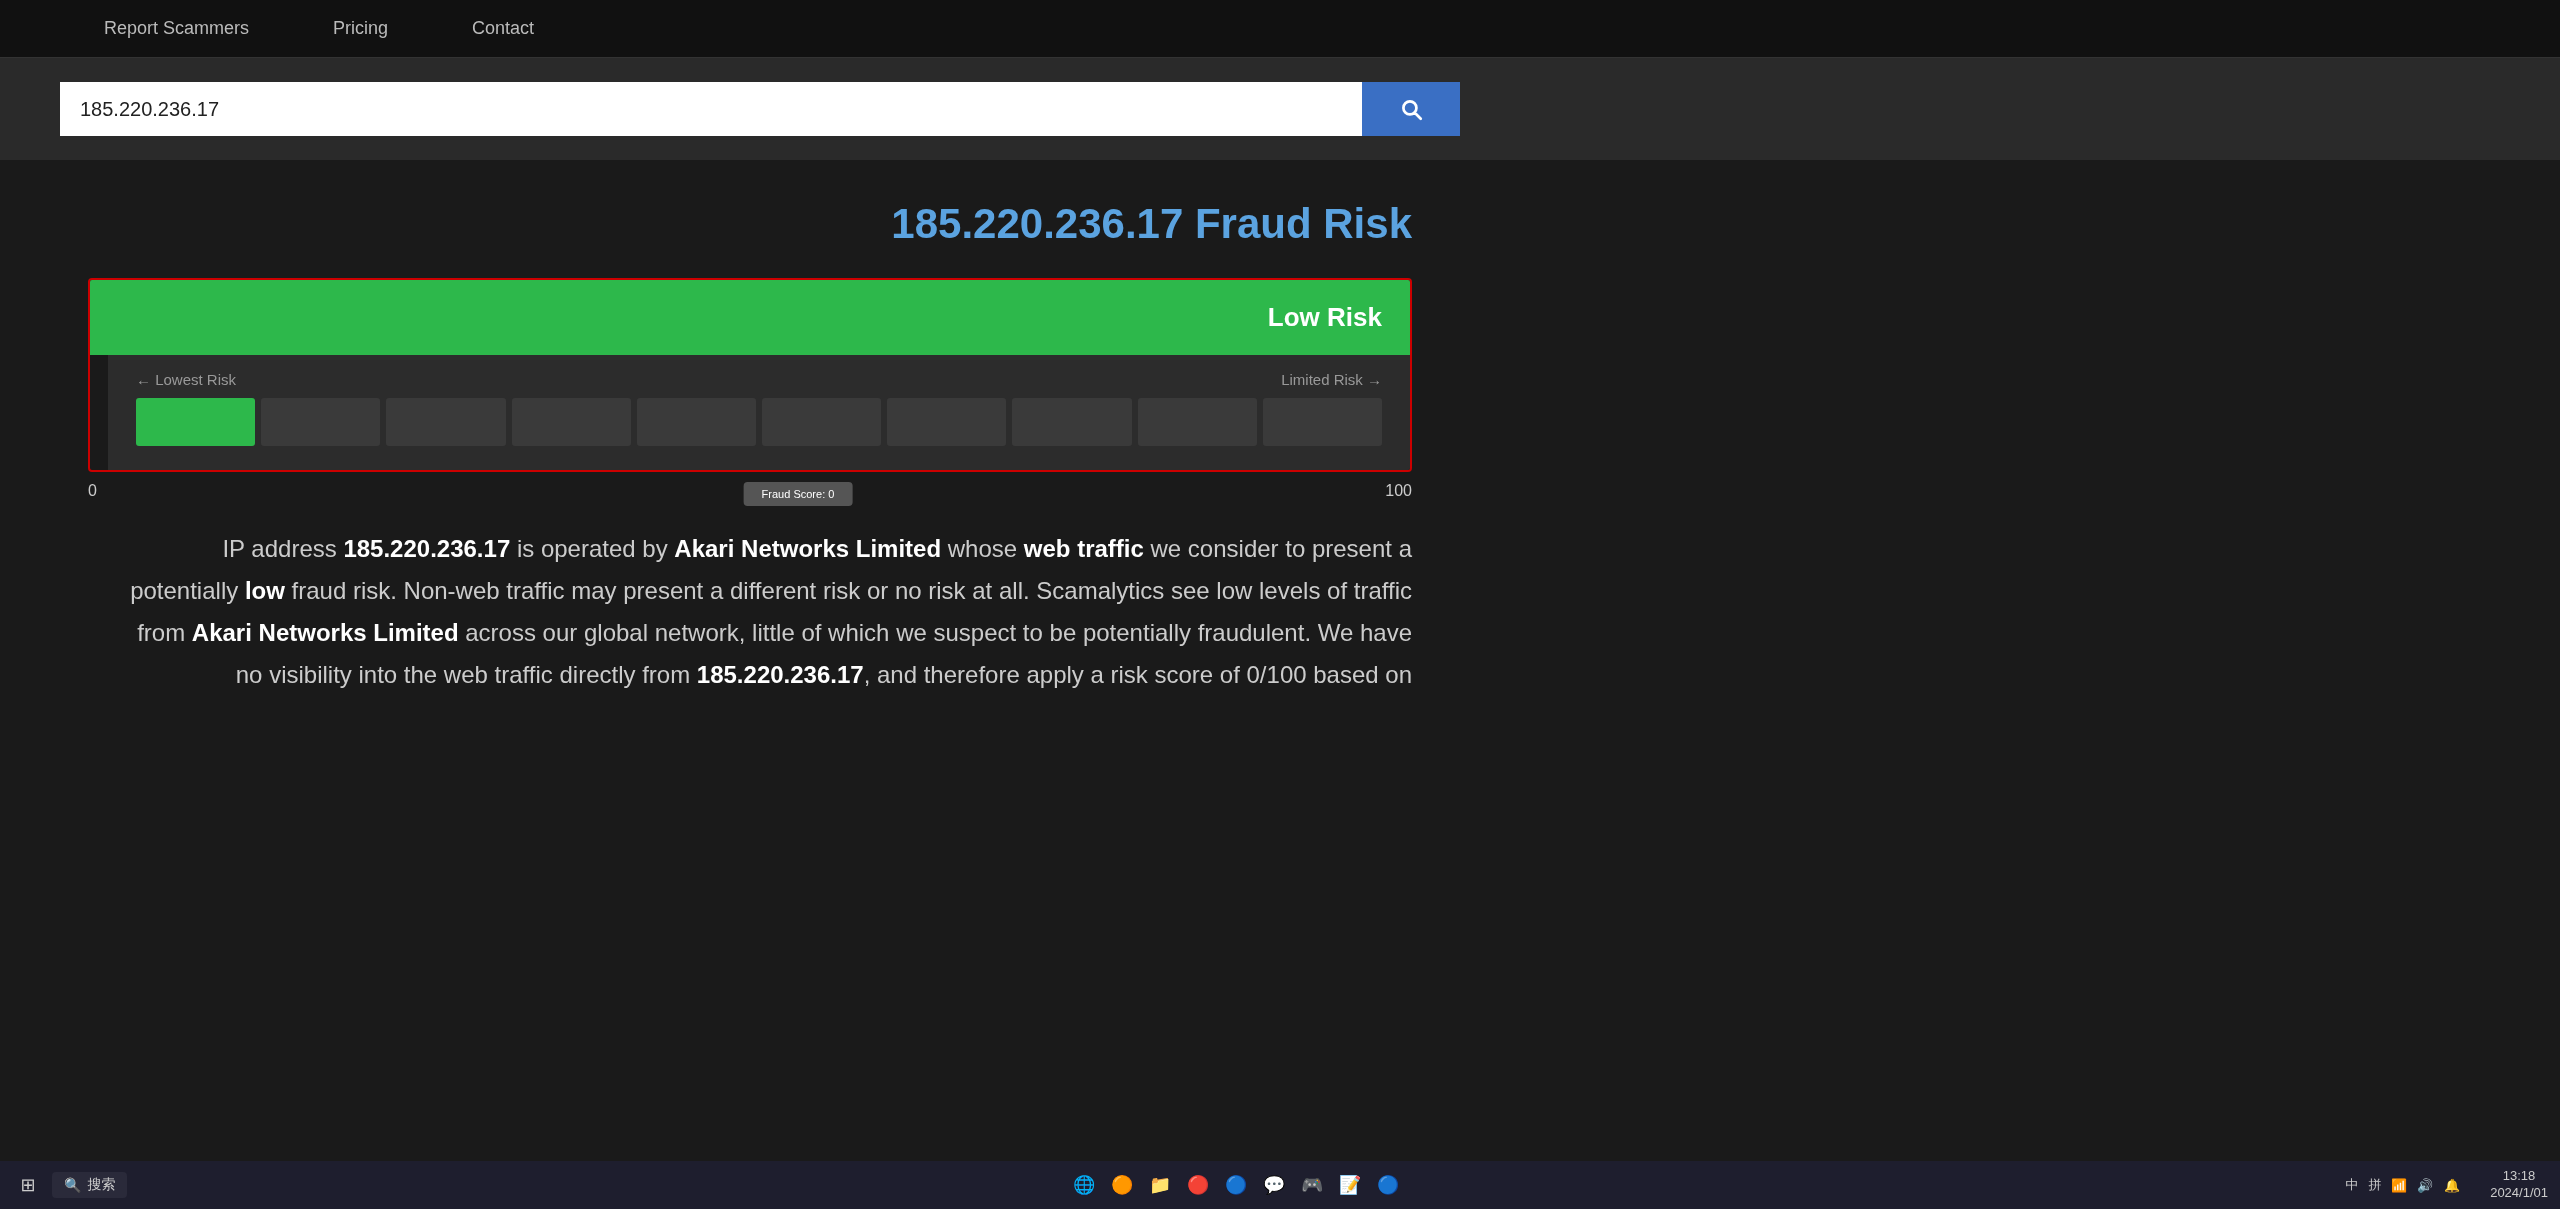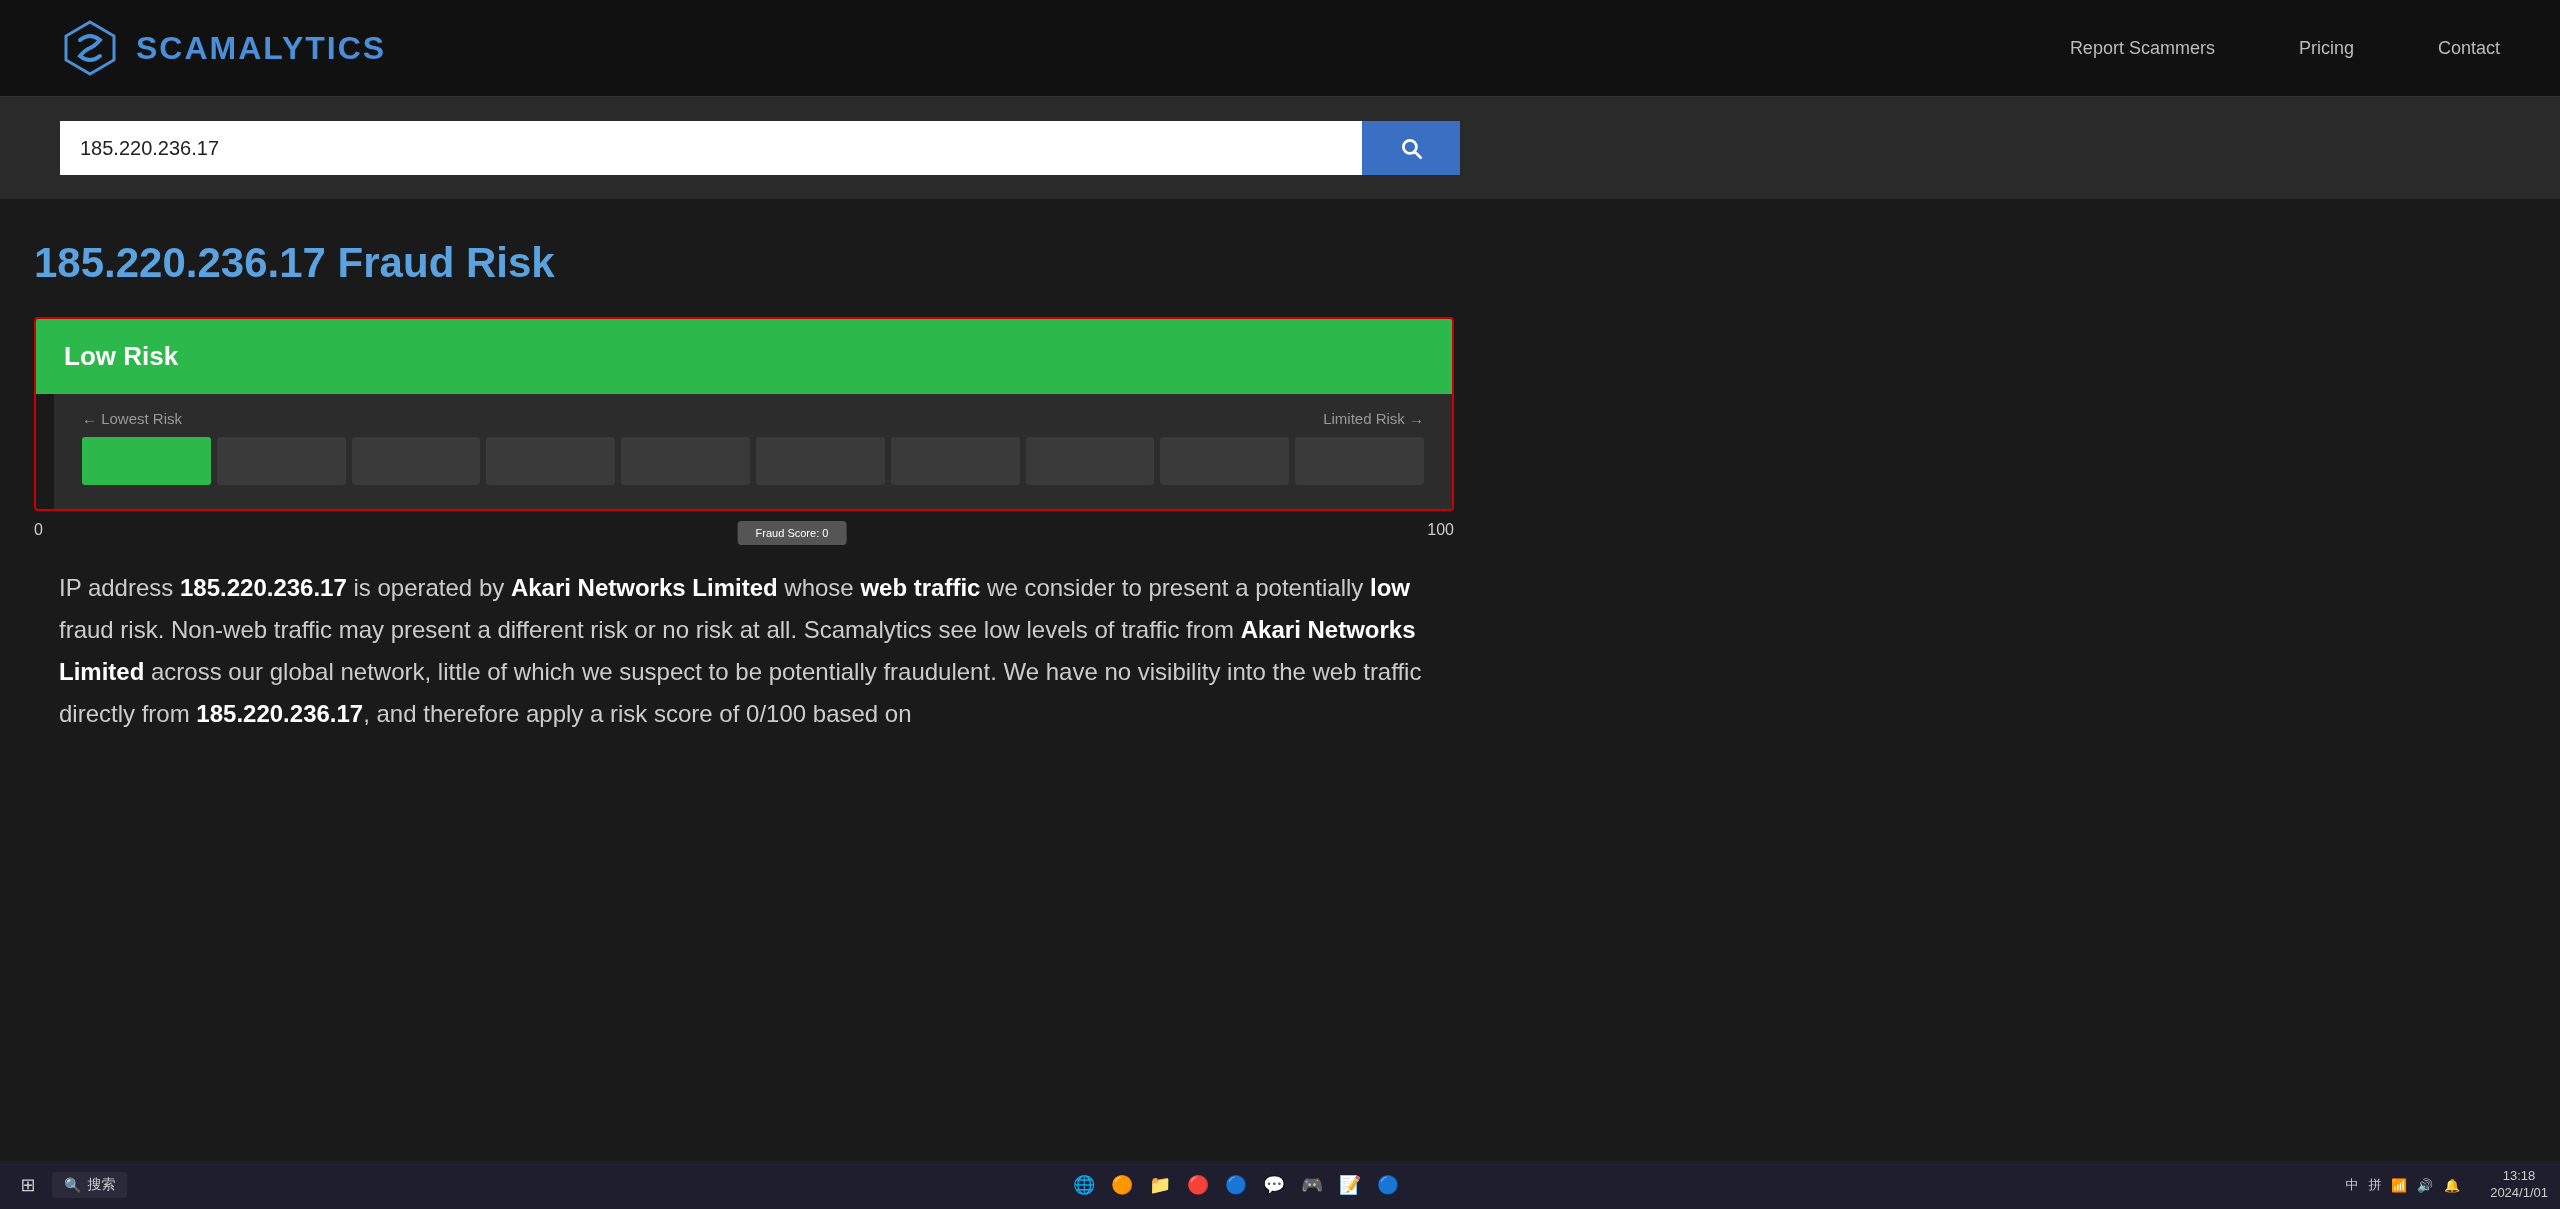--- a/index.html
+++ b/index.html
@@ -75,22 +75,23 @@
       justify-content: center;
     }
     .search-button svg {
       width: 26px;
       height: 26px;
       fill: #fff;
     }
 
     
     .main {
-      padding: 40px 34px 60px;
+      padding: 40px 88px 60px;
       max-width: 1500px;
+      text-align: right;
     }
     .page-title {
       font-size: 42px;
       font-weight: bold;
       color: #5ba3e0;
       margin-bottom: 30px;
     }
 
     
     .risk-card {
@@ -227,27 +228,20 @@
     .taskbar-time {
       text-align: center;
       line-height: 1.3;
       margin-left: 20px;
     }
   </style>
 </head>
 <body>
 
 <header class="header">
-  <div class="logo-area">
-    <svg class="logo-icon" viewBox="0 0 60 60">
-      <polygon points="30,4 54,18 54,42 30,56 6,42 6,18" fill="none" stroke="#4a90d9" stroke-width="3"></polygon>
-      <path d="M20,22 Q30,14 40,22 Q35,28 30,30 Q25,32 20,38 Q30,46 40,38" fill="none" stroke="#4a90d9" stroke-width="4" stroke-linecap="round"></path>
-    </svg>
-    <span class="logo-text">SCAMALYTICS</span>
-  </div>
   <nav class="nav">
     <a class="nav-link">Report Scammers</a>
     <a class="nav-link">Pricing</a>
     <a class="nav-link">Contact</a>
   </nav>
 </header>
 
 <section class="search-section">
   <div class="search-row">
     <input class="search-input" type="text" value="185.220.236.17" style="">

